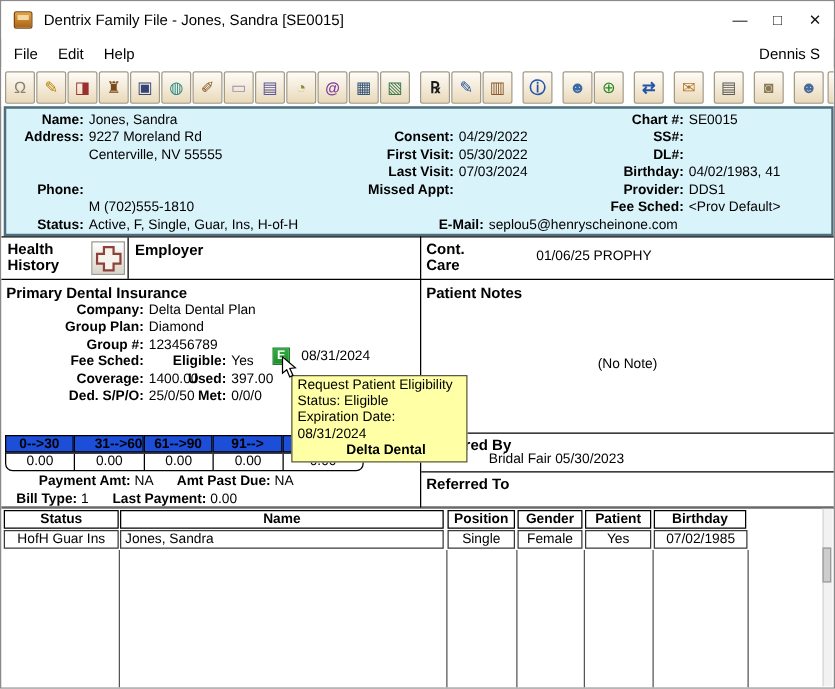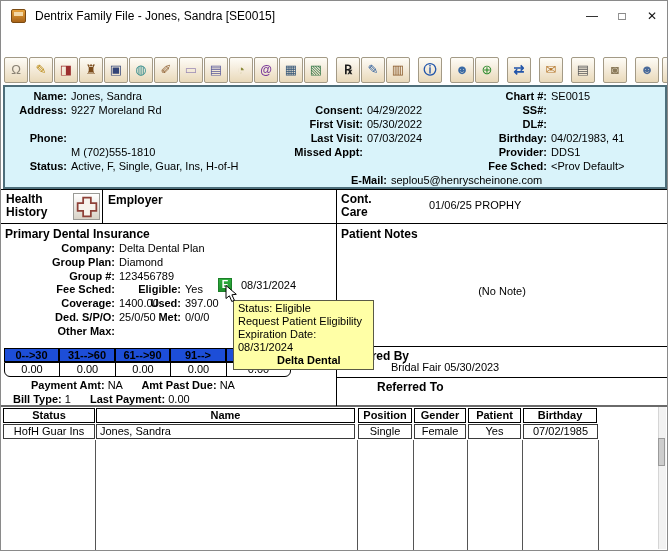--- a/index.html
+++ b/index.html
@@ -90,21 +90,21 @@
   .b { font-weight:bold; }
   .sp { margin-left:16px; }
 
   
   .notes-title { position:absolute; left:340px; top:226px; font-weight:bold; font-size:12px; }
   .no-note { position:absolute; left:336px; top:284px; width:330px; text-align:center; }
   .hline-rb { position:absolute; left:336px; top:345px; width:332px; height:1px; background:#000; }
   .refby-title { position:absolute; left:340px; top:348px; font-weight:bold; font-size:12px; }
   .refby-val { position:absolute; left:390px; top:360px; }
   .hline-rt { position:absolute; left:336px; top:376px; width:332px; height:1px; background:#000; }
-  .refto-title { position:absolute; left:340px; top:379px; font-weight:bold; font-size:12px;margin-left:36px; }
+  .refto-title { position:absolute; left:340px; top:379px; font-weight:bold; font-size:12px; }
   .hline-bot { position:absolute; left:0; top:404px; width:668px; height:2px; background:#6a6a6a; }
 
   
   .tcellh { position:absolute; top:407px; height:15px; border:1px solid #000; background:#fff;
             font-weight:bold; text-align:center; line-height:13px; }
   .tcelld { position:absolute; top:423px; height:15px; border:1px solid #3a3a3a; background:#fff;
             text-align:center; line-height:13px; white-space:nowrap; overflow:hidden; }
   .tleft { text-align:left; padding-left:3px; }
   .cline { position:absolute; top:439px; bottom:0; width:1px; background:#555; }
   .sbar { position:absolute; right:1px; top:406px; bottom:1px; width:8px; background:#f2f2f2;
@@ -127,20 +127,26 @@
   <div class="titlebar">
     <div class="app-icon"></div>
     <div class="title-text">Dentrix Family File - Jones, Sandra [SE0015]</div>
     <div class="win-controls">
       <div class="win-btn">—</div>
       <div class="win-btn">□</div>
       <div class="win-btn">✕</div>
     </div>
   </div>
 
+  <div class="menubar">
+    <span class="menu-item">File</span>
+    <span class="menu-item">Edit</span>
+    <span class="menu-item">Help</span>
+    <span class="menu-user">Dennis S</span>
+  </div>
 
   <div class="toolbar">
     <div class="tbtn t0">Ω</div>
     <div class="tbtn t1">✎</div>
     <div class="tbtn t2">◨</div>
     <div class="tbtn t3">♜</div>
     <div class="tbtn t4">▣</div>
     <div class="tbtn t5">◍</div>
     <div class="tbtn t6">✐</div>
     <div class="tbtn t7">▭</div>
@@ -165,20 +171,23 @@
 
   <div class="ppanel"></div>
 
   <div class="pcol pcol-left">
     <div class="r">
       <span class="lbl">Name:</span><span class="val">Jones, Sandra</span>
     </div>
     <div class="r">
       <span class="lbl">Address:</span><span class="val">9227 Moreland Rd</span>
     </div>
+    <div class="r">
+      <span class="lbl"></span><span class="val">Centerville, NV  55555</span>
+    </div>
     <div class="r"></div>
     <div class="r">
       <span class="lbl">Phone:</span><span class="val"></span>
     </div>
     <div class="r">
       <span class="lbl"></span><span class="val">M (702)555-1810</span>
     </div>
     <div class="r">
       <span class="lbl">Status:</span><span class="val">Active, F, Single, Guar, Ins, H-of-H</span>
     </div>
@@ -268,26 +277,23 @@
   </div>
   <div class="irow" style="left:120px; top:295px;">
     <span class="ilbl2">Used:</span><span class="ival">397.00</span>
   </div>
   <div class="irow" style="left:4px; top:309px;">
     <span class="ilbl">Ded. S/P/O:</span><span class="ival">25/0/50</span>
   </div>
   <div class="irow" style="left:120px; top:309px;">
     <span class="ilbl2">Met:</span><span class="ival">0/0/0</span>
   </div>
-  <div class="irow" style="left:4px; top:323px;">
-    <span class="ilbl">Other Max:</span><span class="ival"></span>
-  </div>
 
   <div class="acell" style="left:3px;   width:55px;">0--&gt;30</div>
-  <div class="acell" style="left:58px;  width:56px;">31--&gt;60</div>
+  <div class="acell" style="left:58px;  width:56px;text-align:right;">31--&gt;60</div>
   <div class="acell" style="left:114px; width:55px;">61--&gt;90</div>
   <div class="acell" style="left:169px; width:56px;">91--&gt;</div>
   <div class="acell" style="left:225px; width:65px;"></div>
   <div class="avals">
     <div class="avseg" style="width:55px;">0.00</div>
     <div class="avseg" style="width:56px;">0.00</div>
     <div class="avseg" style="width:55px;">0.00</div>
     <div class="avseg" style="width:56px;">0.00</div>
     <div class="avseg" style="width:63px;">0.00</div>
   </div>
@@ -332,22 +338,22 @@
   <div class="cline" style="left:412px;"></div>
   <div class="cline" style="left:466px;"></div>
   <div class="cline" style="left:521px;"></div>
   <div class="cline" style="left:597px;"></div>
 
   <div class="sbar">
     <div class="sthumb"></div>
   </div>
 
   <div class="tooltip">
+    <div>Request Patient Eligibility</div>
     <div>Status: Eligible</div>
-    <div>Request Patient Eligibility</div>
     <div>Expiration Date: 08/31/2024</div>
     <div class="tl4">Delta Dental</div>
   </div>
 
   <div class="cursor">
     <svg width="13" height="19" viewBox="0 0 13 19">
       <path d="M1 0.5 L1 13.5 L4.4 10.8 L6.8 16.5 L9.4 15.3 L6.9 9.8 L11.3 9.3 Z" fill="#ffffff" stroke="#000000" stroke-width="1"></path>
     </svg>
   </div>
 

